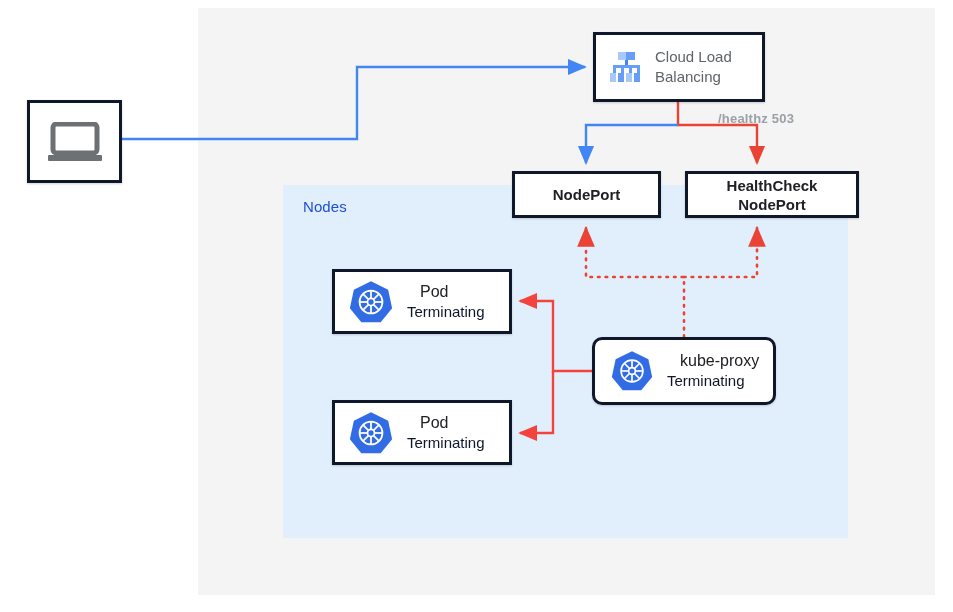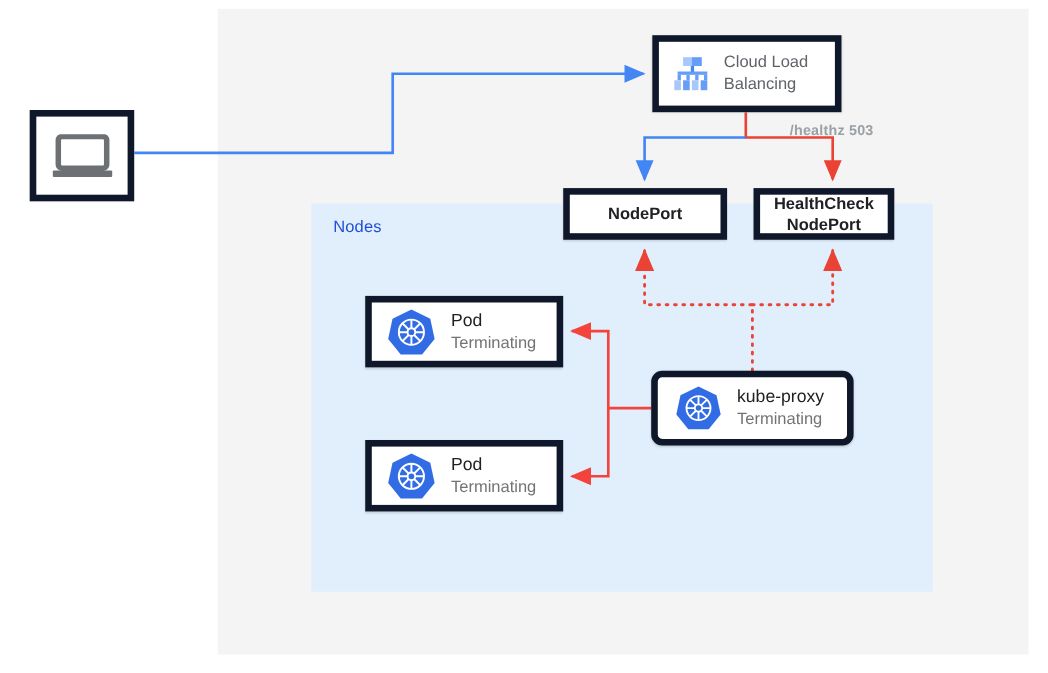--- a/index.html
+++ b/index.html
@@ -20,51 +20,51 @@
     position:absolute;left:283px;top:185px;width:565px;height:353px;
     background:#e1effc;
   }
   .nodes-label{
     position:absolute;left:303px;top:198px;
     font-size:15px;color:#1d4ed8;letter-spacing:.1px;
   }
 
   .box{
     position:absolute;background:#ffffff;
-    border:6px solid #0f172a;
+    border:3px solid #0f172a;
     box-shadow:0 1px 2px rgba(60,64,67,.22);
     box-sizing:border-box;
   }
 
   
   .laptop-box{left:27px;top:100px;width:95px;height:83px;}
   .laptop-icon{position:absolute;left:50%;top:50%;transform:translate(-50%,-50%);
     width:56px;height:40px;}
 
   
   .clb-box{left:593px;top:32px;width:172px;height:70px;display:flex;align-items:center;}
   .clb-icon{width:34px;height:32px;margin-left:13px;flex:0 0 auto;position:relative;}
   .clb-text{margin-left:12px;font-size:15px;color:#5f6368;line-height:20px;}
 
   
   .nodeport-box{left:512px;top:171px;width:149px;height:47px;
     display:flex;align-items:center;justify-content:center;}
-  .hcnodeport-box{left:685px;top:171px;width:128px;height:47px;
+  .hcnodeport-box{left:685px;top:171px;width:174px;height:47px;
     display:flex;align-items:center;justify-content:center;}
   .np-text{font-size:15px;font-weight:bold;color:#202124;text-align:center;line-height:19px;}
 
   
   .pod-box{left:332px;top:269px;width:180px;height:65px;display:flex;align-items:center;}
   .pod-box2{left:332px;top:400px;width:180px;height:65px;display:flex;align-items:center;}
   .kproxy-box{left:592px;top:337px;width:184px;height:68px;display:flex;align-items:center;border-radius:10px;}
   .k8s-logo{width:44px;height:44px;margin-left:14px;flex:0 0 auto;}
   .kproxy-logo{width:42px;height:42px;margin-left:16px;flex:0 0 auto;}
   .entity-text{margin-left:14px;line-height:20px;}
-  .entity-title{font-size:16px;color:#202124;}
-  .entity-sub{font-size:15px;color:#737373;}
+  .entity-title{font-size:16px;color:#202124;margin-left:13px;}
+  .entity-sub{font-size:15px;color:#0f172a;}
 
   .healthz-label{
     position:absolute;left:718px;top:111px;
     font-size:13px;font-weight:bold;color:#9aa0a6;letter-spacing:.2px;
   }
 
   svg.wires{position:absolute;left:0;top:0;width:953px;height:612px;overflow:visible;}
 </style>
 </head>
 <body>

